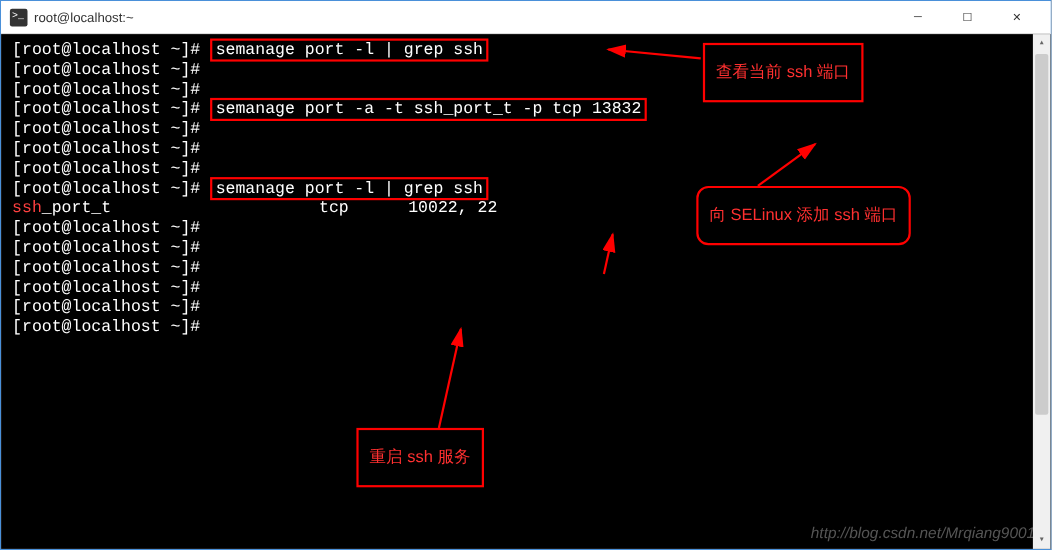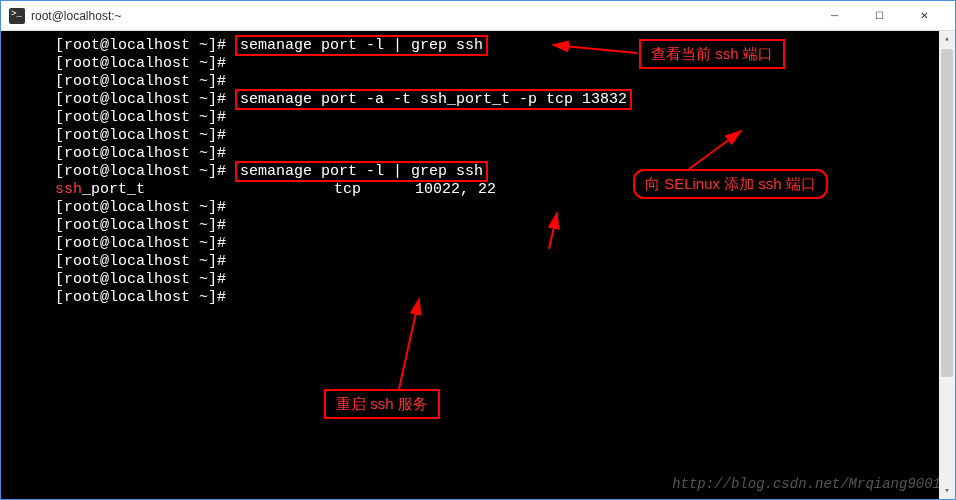--- a/index.html
+++ b/index.html
@@ -67,49 +67,49 @@
 .terminal {
   flex: 1;
   background: #000;
   color: #fff;
   padding: 6px 10px 10px 10px;
   font-size: 15px;
   line-height: 1.2;
   position: relative;
   overflow: hidden;
 }
-.line { white-space: pre; margin-left: 44px; }
+.line { white-space: pre; }
 .red { color: #ff4040; }
 .inline-box {
   border: 2px solid #ff0000;
   padding: 0 3px;
 }
 .annotation {
   position: absolute;
   border: 2px solid #ff0000;
   color: #ff3030;
   background: #000;
-  padding: 4px 10px;
+  padding: 16px 10px;
   font-size: 15px;
   font-family: "Microsoft YaHei", "SimSun", sans-serif;
   white-space: nowrap;
 }
 svg.arrow {
   position: absolute;
   pointer-events: none;
   overflow: visible;
 }
 .watermark {
   position: absolute;
   bottom: 6px;
   right: 14px;
   color: #555;
   font-size: 14px;
   font-style: italic;
-  font-family: Liberation Mono, monospace;
+  font-family: Liberation Sans, sans-serif;
 }
 .scrollbar {
   position: absolute;
   right: 0;
   top: 0;
   width: 16px;
   height: 100%;
   background: #f0f0f0;
 }
 .scrollbar-thumb {

